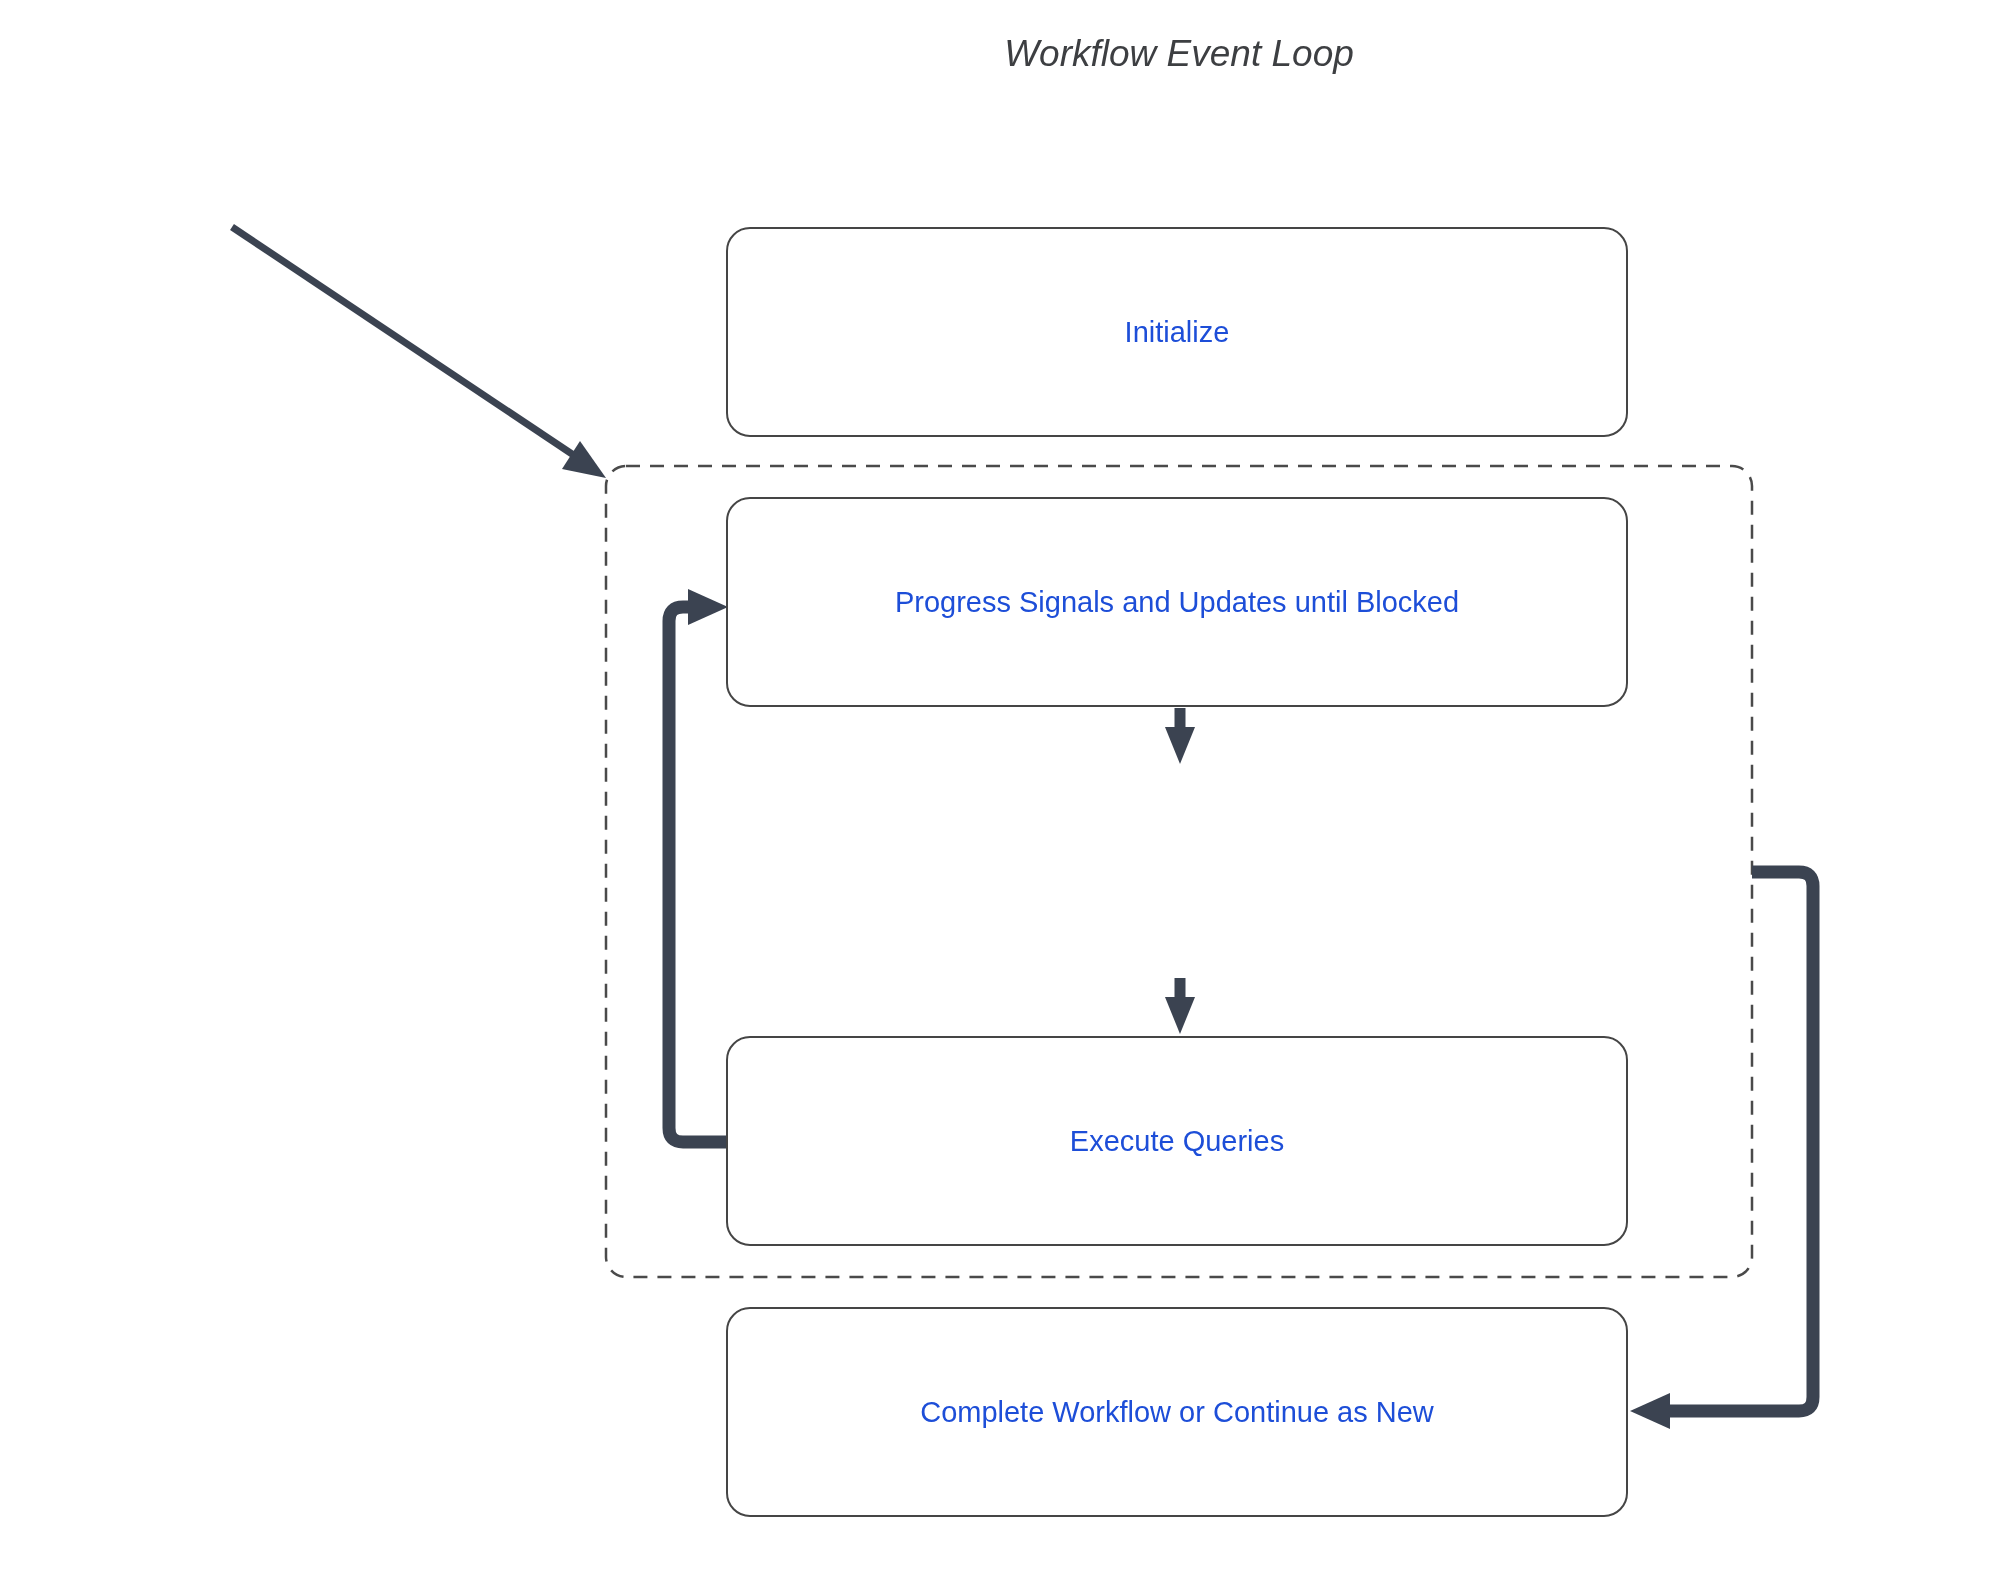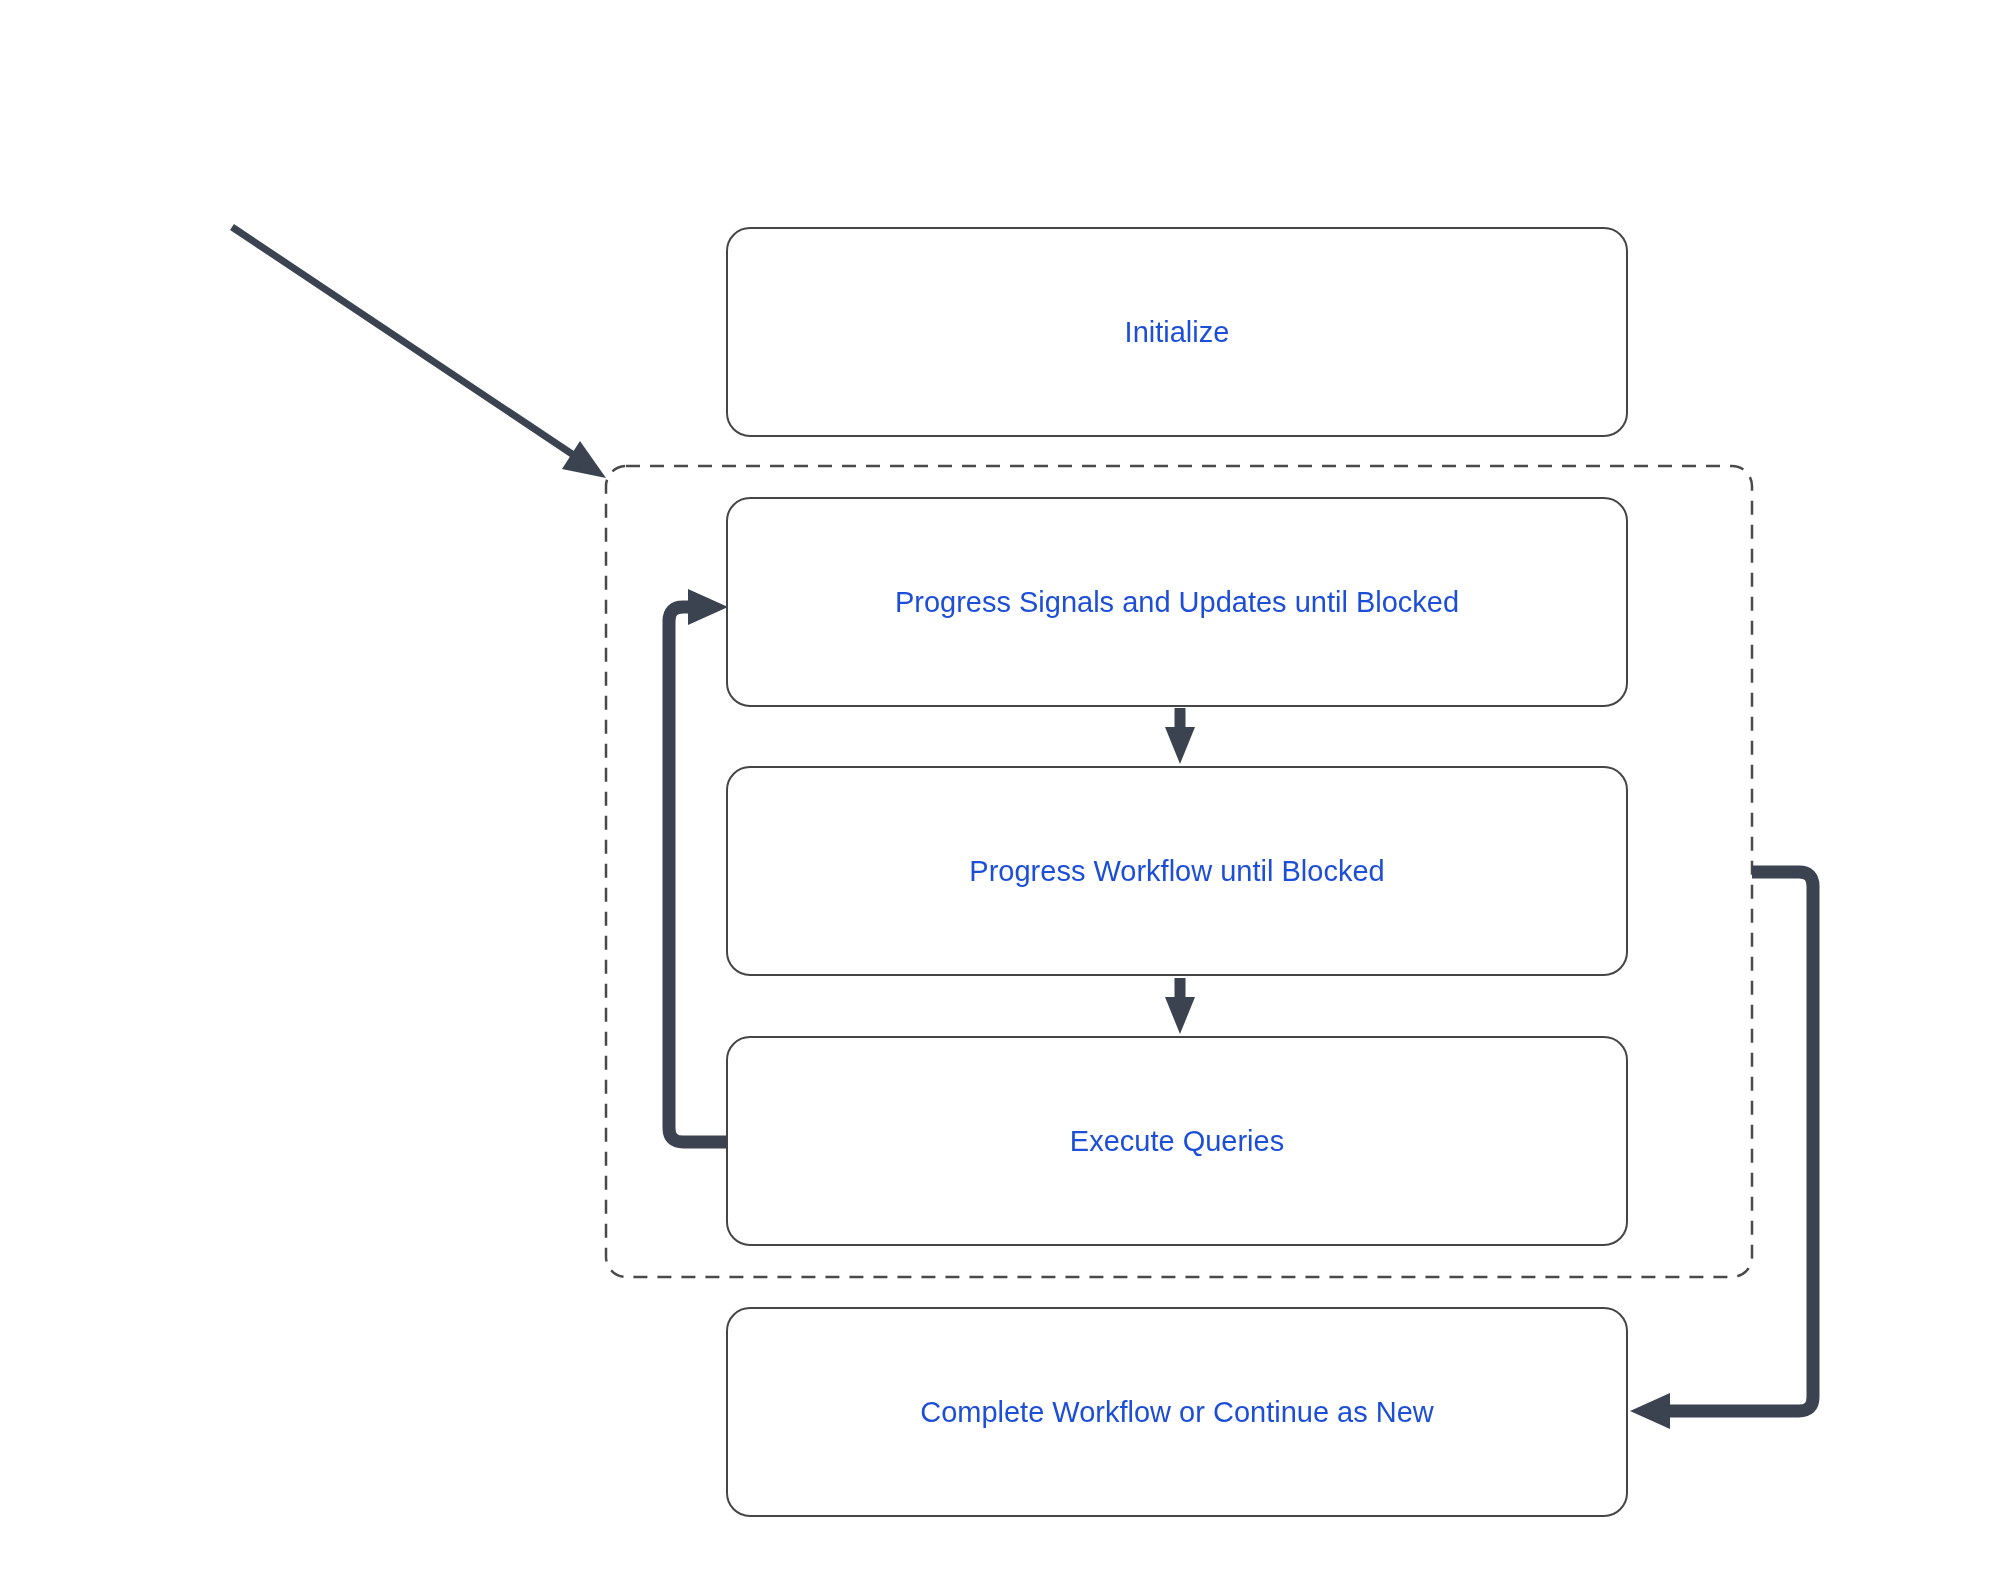--- a/index.html
+++ b/index.html
@@ -94,33 +94,31 @@
       <path d="M726 1142 H 683 Q 669 1142 669 1128 V 621 Q 669 607 683 607 H 690" fill="none" stroke="#3b4351" stroke-width="13"></path>
       <polygon points="728,607 688,589 688,625"></polygon>
     </g>
 
     <g fill="#3b4351">
       <path d="M1752 872 H 1799 Q 1813 872 1813 886 V 1397 Q 1813 1411 1799 1411 H 1670" fill="none" stroke="#3b4351" stroke-width="13"></path>
       <polygon points="1630,1411 1670,1393 1670,1429"></polygon>
     </g>
   </svg>
 
+  <div class="diagram-title">Workflow Event Loop</div>
 
 
   <div class="node node-initialize">
     <span>Initialize</span>
   </div>
 
   <div class="node node-progress-signals">
     <span>Progress Signals and Updates until Blocked</span>
   </div>
 
-  <div class="node node-progress-workflow">
-    <span>Progress Workflow until Blocked</span>
-  </div>
 
   <div class="node node-execute-queries">
     <span>Execute Queries</span>
   </div>
 
   <div class="node node-complete">
     <span>Complete Workflow or Continue as New</span>
   </div>
 
 </div>

